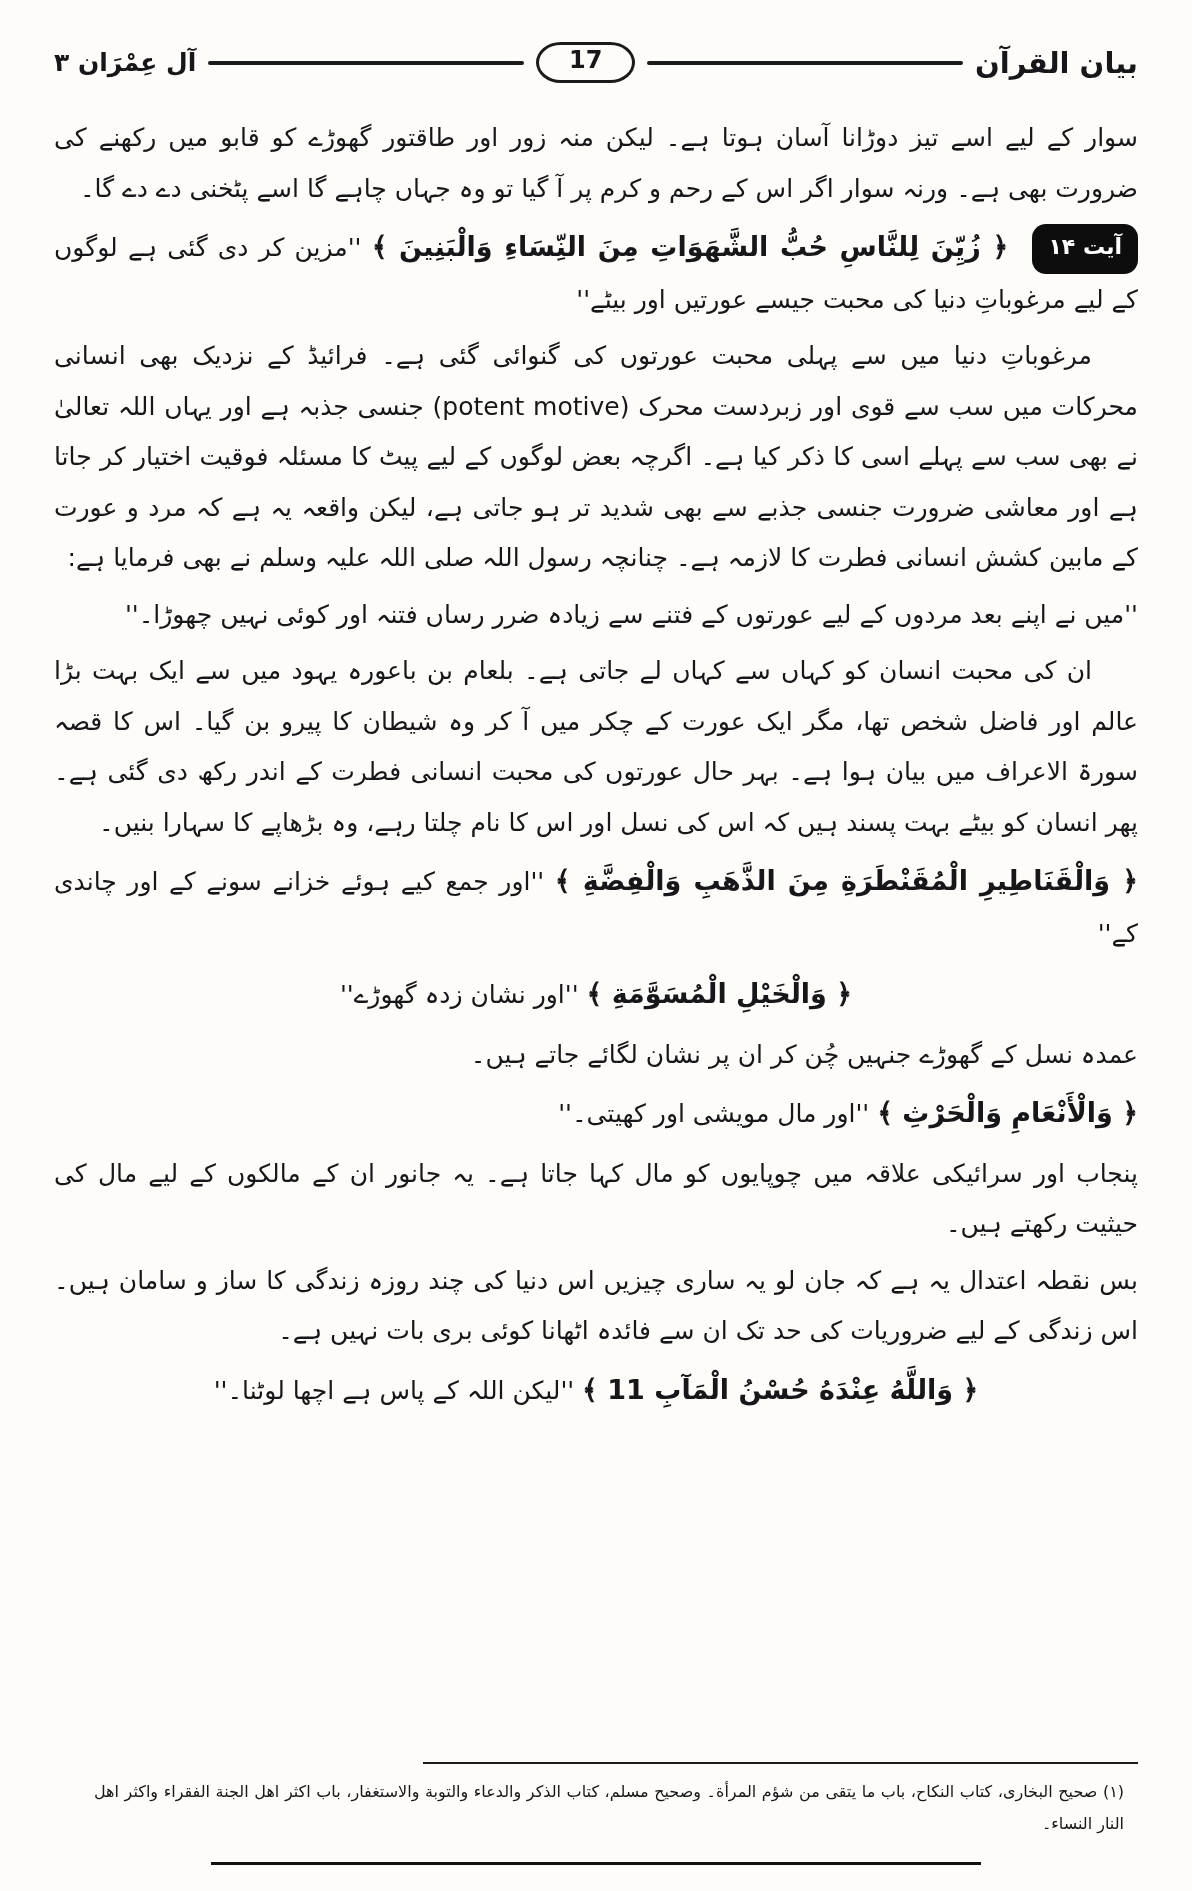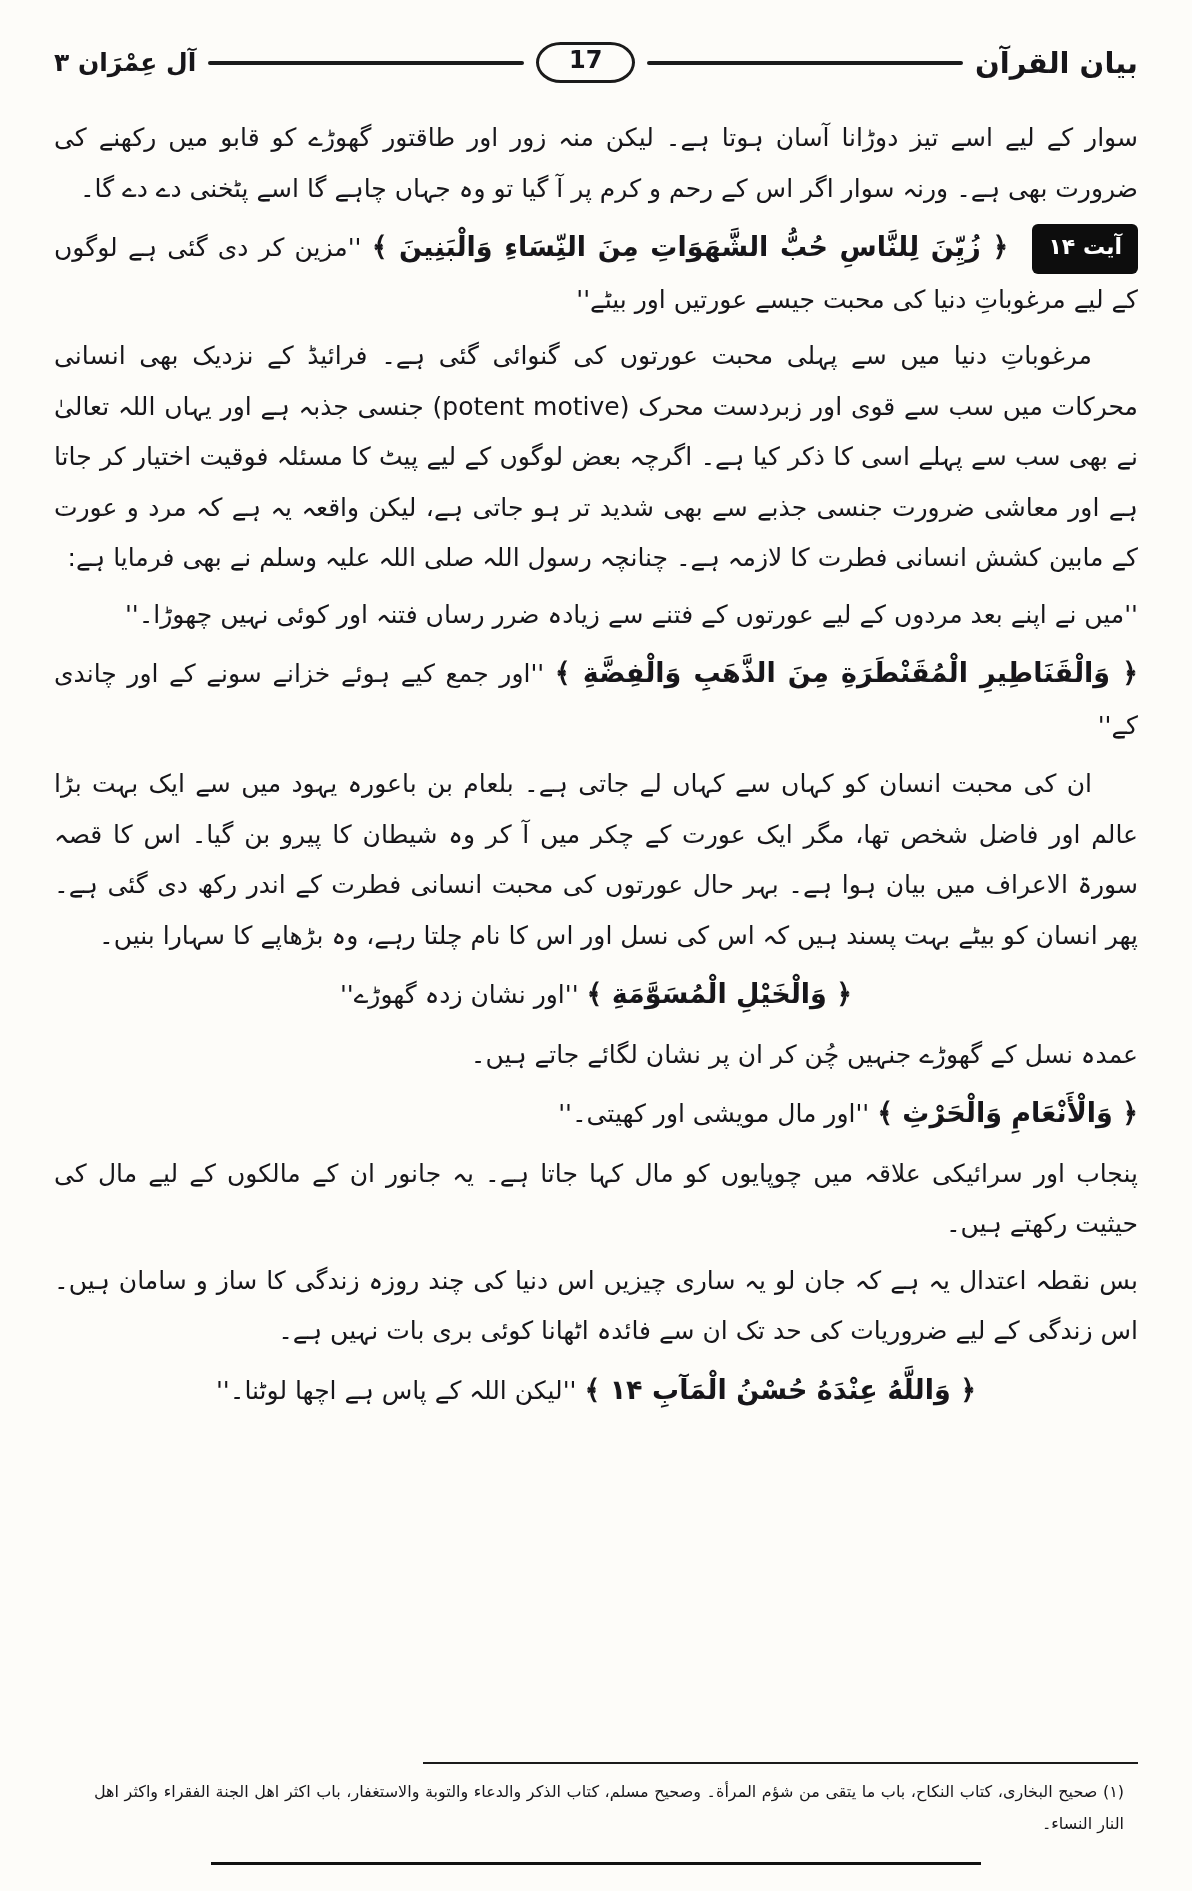--- a/index.html
+++ b/index.html
@@ -74,21 +74,21 @@
   .hadith {
     text-align: center;
     font-weight: 700;
     font-size: 26px;
     margin: 4px 0 6px 0;
   }
   .ayat-badge {
     display: inline-block;
     background: #0d0d0d;
     color: #ffffff;
-    border-radius: 6px;
+    border-radius: 14px;
     padding: 1px 16px 5px 16px;
     font-size: 22px;
     font-weight: 700;
     margin-left: 14px;
     vertical-align: middle;
   }
   
   .footnote-section {
     margin-top: auto;
     padding-top: 14px;
@@ -133,46 +133,46 @@
       <span class="ayat-badge">آیت ۱۴</span>
       <span class="arabic">﴿ زُيِّنَ لِلنَّاسِ حُبُّ الشَّهَوَاتِ مِنَ النِّسَاءِ وَالْبَنِينَ ﴾</span>
       <span class="translation">''مزین کر دی گئی ہے لوگوں کے لیے مرغوباتِ دنیا کی محبت جیسے عورتیں اور بیٹے''</span>
     </p>
 
     <p class="para indent">مرغوباتِ دنیا میں سے پہلی محبت عورتوں کی گنوائی گئی ہے۔ فرائیڈ کے نزدیک بھی انسانی محرکات میں سب سے قوی اور زبردست محرک (potent motive) جنسی جذبہ ہے اور یہاں اللہ تعالیٰ نے بھی سب سے پہلے اسی کا ذکر کیا ہے۔ اگرچہ بعض لوگوں کے لیے پیٹ کا مسئلہ فوقیت اختیار کر جاتا ہے اور معاشی ضرورت جنسی جذبے سے بھی شدید تر ہو جاتی ہے، لیکن واقعہ یہ ہے کہ مرد و عورت کے مابین کشش انسانی فطرت کا لازمہ ہے۔ چنانچہ رسول اللہ صلی اللہ علیہ وسلم نے بھی فرمایا ہے:</p>
 
 
     <p class="para">''میں نے اپنے بعد مردوں کے لیے عورتوں کے فتنے سے زیادہ ضرر رساں فتنہ اور کوئی نہیں چھوڑا۔''</p>
 
+    <p class="para indent">ان کی محبت انسان کو کہاں سے کہاں لے جاتی ہے۔ بلعام بن باعورہ یہود میں سے ایک بہت بڑا عالم اور فاضل شخص تھا، مگر ایک عورت کے چکر میں آ کر وہ شیطان کا پیرو بن گیا۔ اس کا قصہ سورۃ الاعراف میں بیان ہوا ہے۔ بہر حال عورتوں کی محبت انسانی فطرت کے اندر رکھ دی گئی ہے۔ پھر انسان کو بیٹے بہت پسند ہیں کہ اس کی نسل اور اس کا نام چلتا رہے، وہ بڑھاپے کا سہارا بنیں۔</p>
+
     <p class="para verse">
       <span class="arabic">﴿ وَالْقَنَاطِيرِ الْمُقَنْطَرَةِ مِنَ الذَّهَبِ وَالْفِضَّةِ ﴾</span>
       <span class="translation">''اور جمع کیے ہوئے خزانے سونے کے اور چاندی کے''</span>
     </p>
-
-    <p class="para indent">ان کی محبت انسان کو کہاں سے کہاں لے جاتی ہے۔ بلعام بن باعورہ یہود میں سے ایک بہت بڑا عالم اور فاضل شخص تھا، مگر ایک عورت کے چکر میں آ کر وہ شیطان کا پیرو بن گیا۔ اس کا قصہ سورۃ الاعراف میں بیان ہوا ہے۔ بہر حال عورتوں کی محبت انسانی فطرت کے اندر رکھ دی گئی ہے۔ پھر انسان کو بیٹے بہت پسند ہیں کہ اس کی نسل اور اس کا نام چلتا رہے، وہ بڑھاپے کا سہارا بنیں۔</p>
 
     <p class="para verse centered">
       <span class="arabic">﴿ وَالْخَيْلِ الْمُسَوَّمَةِ ﴾</span>
       <span class="translation">''اور نشان زدہ گھوڑے''</span>
     </p>
 
     <p class="para">عمدہ نسل کے گھوڑے جنہیں چُن کر ان پر نشان لگائے جاتے ہیں۔</p>
 
     <p class="para verse">
       <span class="arabic">﴿ وَالْأَنْعَامِ وَالْحَرْثِ ﴾</span>
       <span class="translation">''اور مال مویشی اور کھیتی۔''</span>
     </p>
 
     <p class="para">پنجاب اور سرائیکی علاقہ میں چوپایوں کو مال کہا جاتا ہے۔ یہ جانور ان کے مالکوں کے لیے مال کی حیثیت رکھتے ہیں۔</p>
 
 
     <p class="para">بس نقطہ اعتدال یہ ہے کہ جان لو یہ ساری چیزیں اس دنیا کی چند روزہ زندگی کا ساز و سامان ہیں۔ اس زندگی کے لیے ضروریات کی حد تک ان سے فائدہ اٹھانا کوئی بری بات نہیں ہے۔</p>
 
     <p class="para verse centered">
-      <span class="arabic">﴿ وَاللَّهُ عِنْدَهُ حُسْنُ الْمَآبِ ۱۴ ﴾</span>
+      <span class="arabic">﴿ وَاللَّهُ عِنْدَهُ حُسْنُ الْمَآبِ 11 ﴾</span>
       <span class="translation">''لیکن اللہ کے پاس ہے اچھا لوٹنا۔''</span>
     </p>
 
   </main>
 
   <footer class="footnote-section">
     <div class="footnote-divider"></div>
     <p class="footnote">(۱) صحیح البخاری، کتاب النکاح، باب ما یتقی من شؤم المرأة۔ وصحیح مسلم، کتاب الذکر والدعاء والتوبة والاستغفار، باب اکثر اهل الجنة الفقراء واکثر اهل النار النساء۔</p>
     <div class="bottom-rule"></div>
   </footer>

